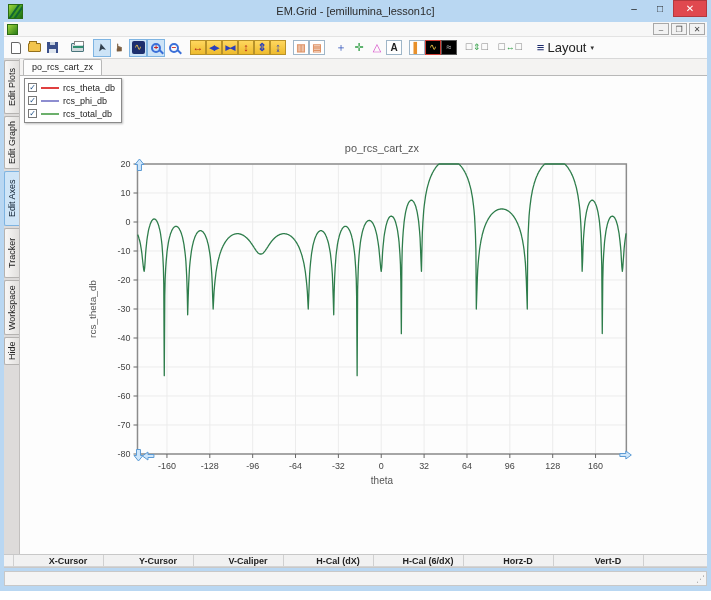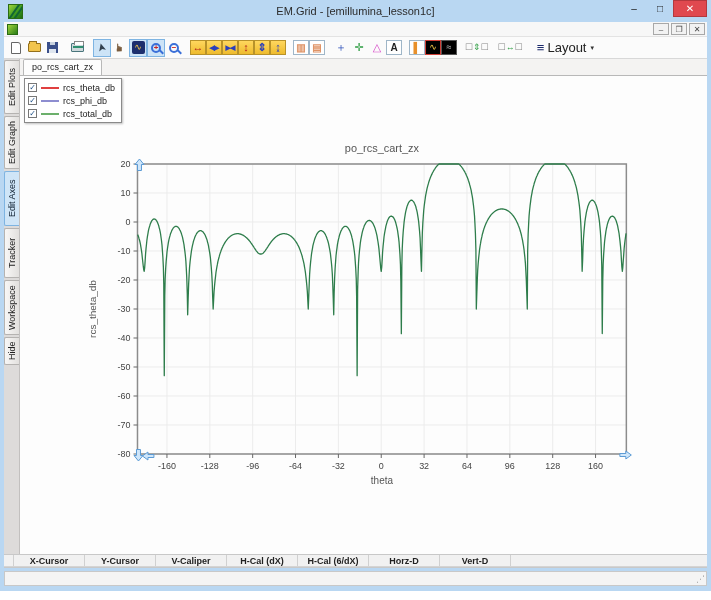--- a/index.html
+++ b/index.html
@@ -95,21 +95,21 @@
             box-shadow:1px 1px 2px rgba(0,0,0,.25); padding:2px 6px 2px 3px; z-index:5; }
   .leg-row { display:flex; align-items:center; gap:4px; height:13px; }
   .leg-check { width:9px; height:9px; border:1px solid #777; background:#fff; font-size:8px;
                line-height:8px; color:#1c4f86; text-align:center; }
   .leg-line { width:18px; height:0; border-top:2px solid #000; }
   .leg-label { font-size:9px; color:#222; }
   
   .cursor-table { flex:0 0 auto; background:#fbfbfb; border-top:1px solid #c8c8c8;
                   border-bottom:1px solid #c8c8c8; font-size:9px; }
   .ct-row { display:flex; height:12px; align-items:center; }
-  .ct-row.hdr { background:#f1f1f1; border-bottom:1px solid #d4d4d4; font-weight:bold; color:#222; }
+  .ct-row.hdr { background:#f1f1f1; border-bottom:1px solid #d4d4d4; font-weight:bold; color:#222;gap:19px; }
   .ct-cell { width:71px; flex:0 0 auto; text-align:center; border-right:1px solid #d0d0d0;
              height:100%; line-height:12px; color:#222; }
   .ct-lead { width:10px; flex:0 0 auto; border-right:1px solid #d0d0d0; height:100%; }
   .ct-fill { flex:1 1 auto; }
   
   .statusstrip { flex:0 0 auto; height:15px; margin-top:3px; margin-bottom:5px;
                  background:#f4f4f4; border:1px solid #c8c8c8; position:relative; }
   .grip { position:absolute; right:1px; bottom:0; font-size:9px; color:#999; line-height:12px; }
 </style>
 </head>

